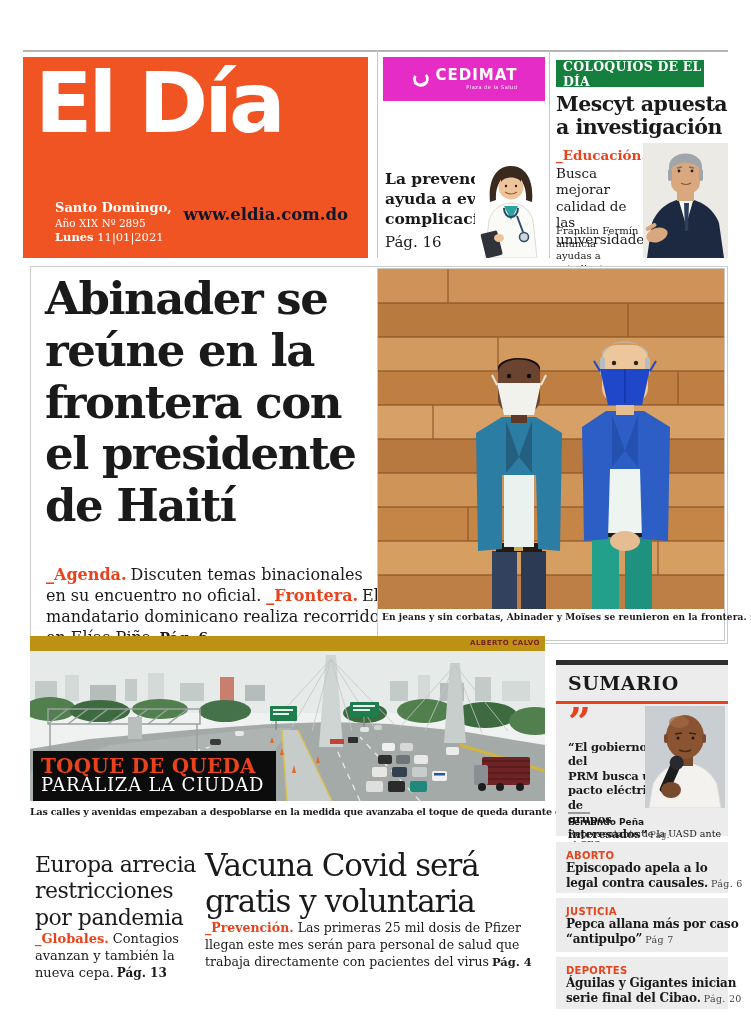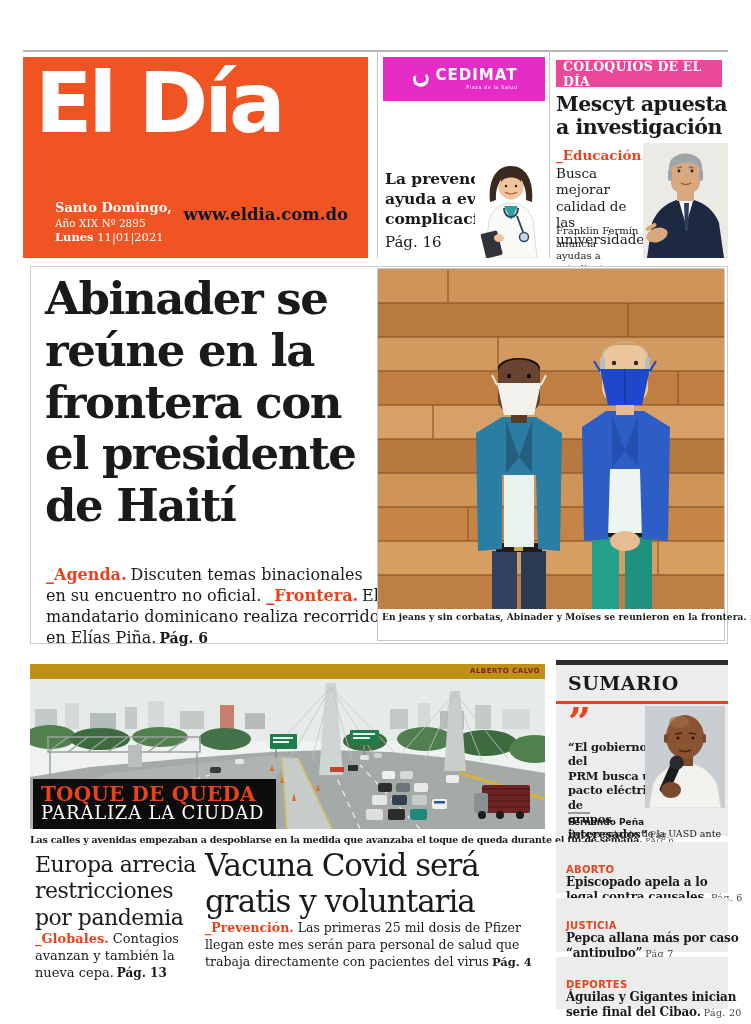--- a/index.html
+++ b/index.html
@@ -29,40 +29,40 @@
   .ced-banner{left:0;top:0;width:162px;height:44px;background:#e62cc7;display:flex;align-items:center;justify-content:center;}
   .ced-logo-wrap{display:flex;align-items:center;gap:5px;}
   .ced-brand{color:#fff;font-weight:bold;font-size:15px;letter-spacing:1px;line-height:1;}
   .ced-tag{color:#fff;font-size:5px;letter-spacing:.5px;text-align:right;margin-top:1px;}
   .ced-headline{left:2px;top:48px;font-weight:bold;font-size:28px;line-height:1.0;letter-spacing:-1px;}
   .ced-deck{left:2px;top:112px;font-weight:bold;font-size:15.5px;line-height:1.3;}
   .ced-page{left:2px;top:176px;font-size:15px;}
   .ced-photo{right:-2px;bottom:0;}
 
   .colq-col{left:556px;top:57px;width:172px;height:248px;}
-  .colq-banner{left:0;top:3px;width:166px;height:27px;background:#ec4899;color:#fff;
+  .colq-banner{left:0;top:3px;width:148px;height:27px;background:#15803d;color:#fff;
                font-weight:bold;font-size:12.5px;display:flex;align-items:center;padding-left:7px;box-sizing:border-box;letter-spacing:.2px;}
   .colq-headline{left:0;top:36px;font-weight:bold;font-size:20.5px;line-height:1.1;letter-spacing:-.5px;}
   .colq-kicker{left:0;top:90px;font-size:13.5px;}
   .colq-deck{left:0;top:108px;width:92px;font-size:13.5px;line-height:1.22;}
   .colq-caption{left:0;top:168px;width:96px;font-size:10px;line-height:1.25;}
   .colq-pageref{left:0;top:210px;font-weight:bold;font-size:12px;}
   .colq-photo{right:0;top:86px;}
 
   
   .lead-box{left:30px;top:266px;width:698px;height:378px;border:1px solid #cccccc;box-sizing:border-box;background:#fff;padding-left:17px;}
   .lead-headline{left:14px;top:6px;width:335px;font-weight:bold;font-size:45px;line-height:1.15;letter-spacing:-1.5px;}
   .lead-deck{left:14px;top:296px;width:335px;font-size:16px;line-height:1.32;}
   .lead-deck .pageref{font-size:14px;}
   .photo-frame{left:346px;top:1px;width:348px;height:373px;border:1px solid #c9c9c9;box-sizing:border-box;background:#fff;}
   .photo-main{position:absolute;left:0;top:0;}
   .photo-caption{position:absolute;left:4px;top:343px;font-weight:bold;font-size:9px;letter-spacing:.1px;}
 
   
-  .traffic{left:30px;top:664px;width:515px;height:186px;}
+  .traffic{left:30px;top:636px;width:515px;height:186px;}
   .gold-bar{left:0;top:0;width:515px;height:15px;background:#bd9114;}
   .credit{position:absolute;right:5px;top:3px;font-family:"DejaVu Sans","Liberation Sans",sans-serif;
           font-weight:bold;font-size:7px;color:#7a1f1f;letter-spacing:.5px;}
   .traffic-photo{left:0;top:15px;width:515px;height:150px;}
   .curfew-box{position:absolute;left:3px;bottom:0px;background:#0c0c0c;padding:5px 12px 6px 8px;}
   .curfew-l1{color:#e8431c;font-weight:bold;font-size:20px;line-height:1.02;letter-spacing:.2px;}
   .curfew-l2{color:#fff;font-size:18px;line-height:1.05;letter-spacing:.8px;}
   .traffic-caption{left:0;top:170px;font-weight:bold;font-size:9.5px;letter-spacing:-.2px;}
 
   
@@ -71,21 +71,21 @@
   .sum-topbar{position:absolute;left:0;top:0;width:172px;height:5px;background:#2e2e2e;}
   .sum-title{position:absolute;left:12px;top:12px;font-weight:bold;font-size:19px;letter-spacing:.5px;}
   .sum-rule{position:absolute;left:0;top:41px;width:172px;height:3px;background:#e8431c;}
   .quote-mark{position:absolute;left:12px;top:42px;color:#e8431c;font-weight:bold;font-size:40px;line-height:1;}
   .quote-text{position:absolute;left:12px;top:80px;width:100px;font-weight:bold;font-size:11.5px;line-height:1.26;letter-spacing:-.2px;}
   .quote-text .pagerefsm{font-size:8.5px;}
   .sum-dash{position:absolute;left:12px;top:152px;width:22px;height:2px;background:#9a9a9a;}
   .sum-author{position:absolute;left:12px;top:157px;font-family:"DejaVu Sans","Liberation Sans",sans-serif;font-weight:bold;font-size:9px;}
   .sum-role{position:absolute;left:12px;top:168px;font-size:9.5px;width:155px;}
   .sum-photo{position:absolute;right:3px;top:46px;}
-  .sum-sec{padding:22px 10px 0 10px;}
+  .sum-sec{padding:8px 10px 0 10px;}
   .sec1{top:842px;height:51px;}
   .sec2{top:898px;height:54px;}
   .sec3{top:957px;height:52px;}
   .sec-label{font-family:"DejaVu Sans","Liberation Sans",sans-serif;font-weight:bold;font-size:10px;color:#e8431c;letter-spacing:.3px;}
   .sec-text{font-weight:bold;font-size:12px;line-height:1.25;letter-spacing:-.2px;white-space:pre;}
   .sec-text .pagerefsm{font-size:9.5px;font-weight:normal;color:#444;}
 
   
   .europa{left:35px;top:852px;width:165px;}
   .europa-headline{font-size:22px;line-height:1.2;letter-spacing:-.5px;font-weight:500;}

